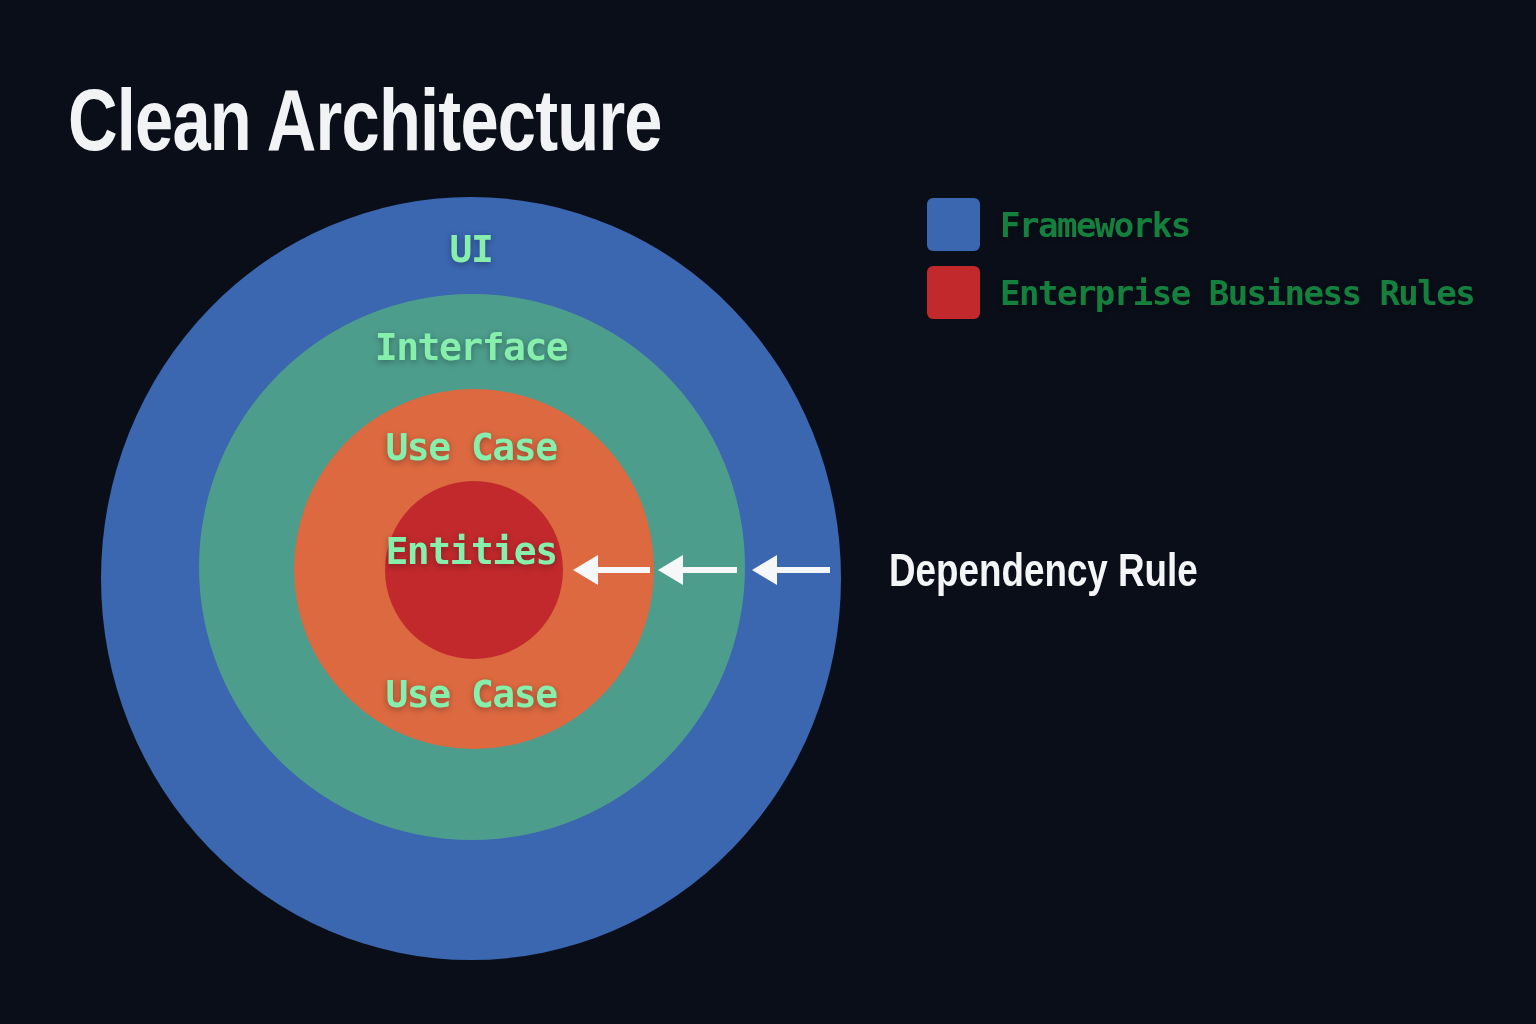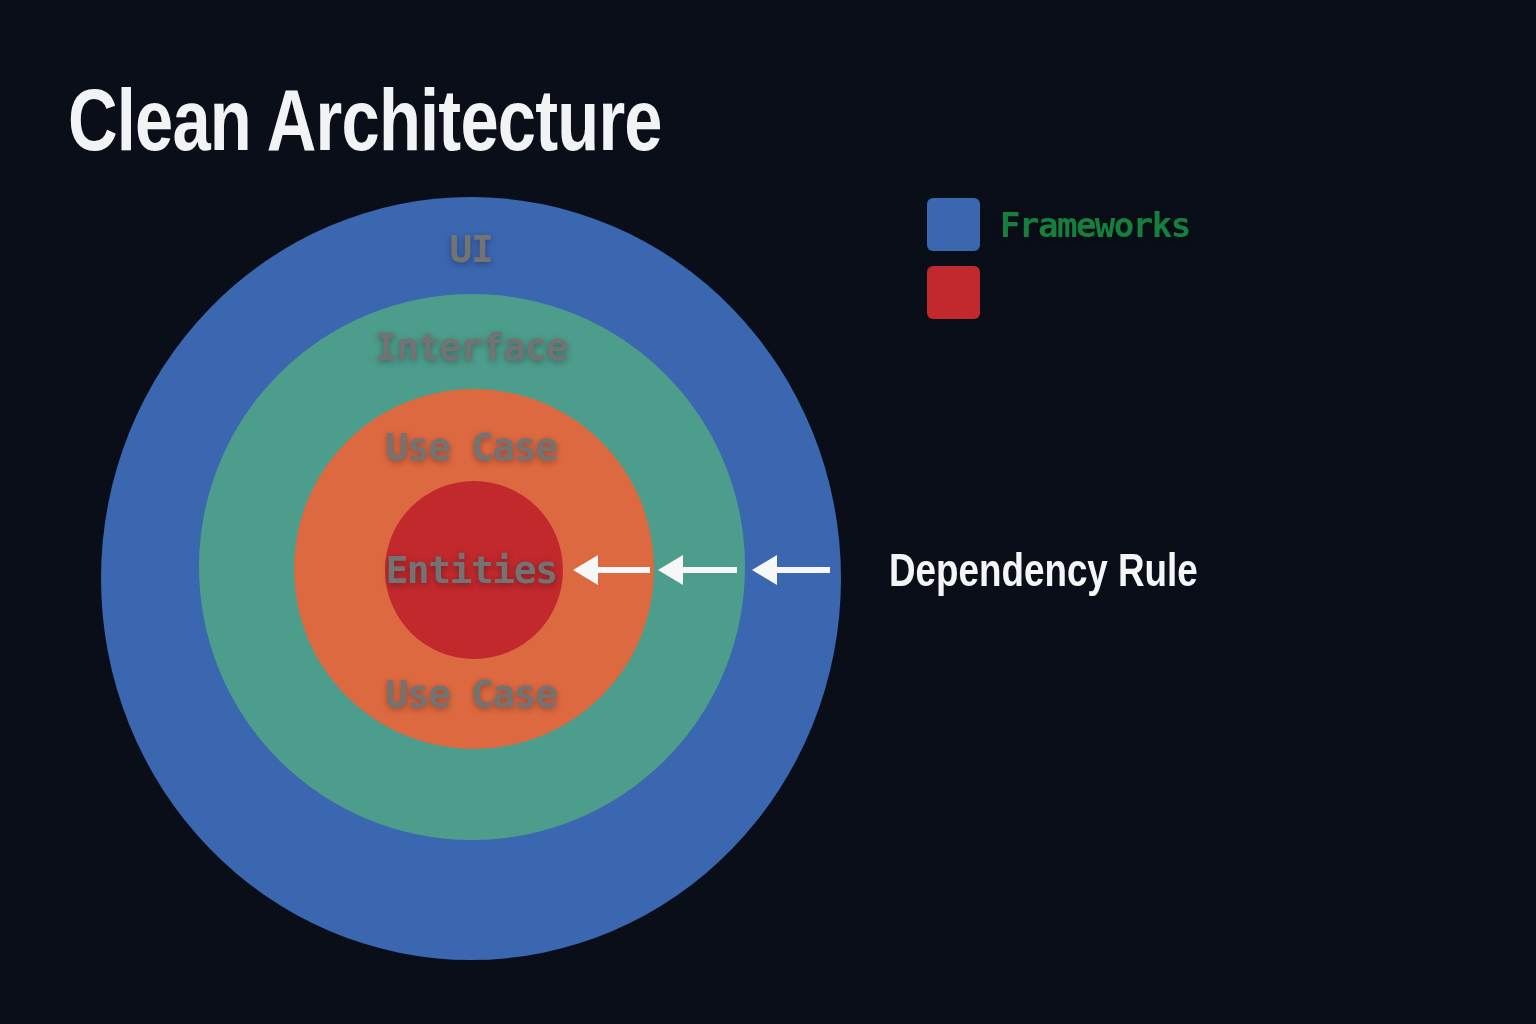--- a/index.html
+++ b/index.html
@@ -32,32 +32,32 @@
   .ring-frameworks      { left: 101px; top: 197px; width: 740px; height: 763px; z-index: 1; }
   .ring-interface       { left: 199px; top: 294px; width: 546px; height: 546px; z-index: 2; }
   .ring-application     { left: 294px; top: 389px; width: 360px; height: 360px; z-index: 3; }
   .circle-enterprise    { left: 385px; top: 481px; width: 178px; height: 178px; z-index: 4; }
 
   .ring-label {
     position: absolute;
     left: 471px;
     transform: translate(-50%, -50%);
     z-index: 10;
-    color: #737373;
+    color: #86efac;
     font-family: "DejaVu Sans Mono", "Liberation Mono", monospace;
     font-weight: 700;
     font-size: 38px;
     letter-spacing: -1.5px;
     white-space: nowrap;
     text-shadow: 0 2px 6px rgba(8,12,22,0.35);
   }
   .lbl-ui          { top: 249px; }
   .lbl-presenter   { top: 347px; }
   .lbl-usecase-top { top: 447px; }
-  .lbl-entities    { top: 570px; }
+  .lbl-entities    { top: 551px; }
   .lbl-usecase-bot { top: 694px; }
   .lbl-repository  { top: 790px; }
   .lbl-datasource  { top: 871px; }
 
   
   .dep-arrow {
     position: absolute;
     top: 570px;
     height: 30px;
     transform: translateY(-50%);
@@ -156,16 +156,17 @@
 
   <div class="dependency-label">Dependency Rule</div>
 
   <div class="legend">
     <div class="legend-item">
       <span class="legend-swatch" style="background-color: rgb(59, 102, 176);"></span>
       <span class="legend-text">Frameworks</span>
     </div>
     <div class="legend-item">
       <span class="legend-swatch" style="background-color: rgb(193, 41, 44);"></span>
+      <span class="legend-text">Enterprise Business Rules</span>
     </div>
   </div>
 
 </div>
 
 </body></html>

